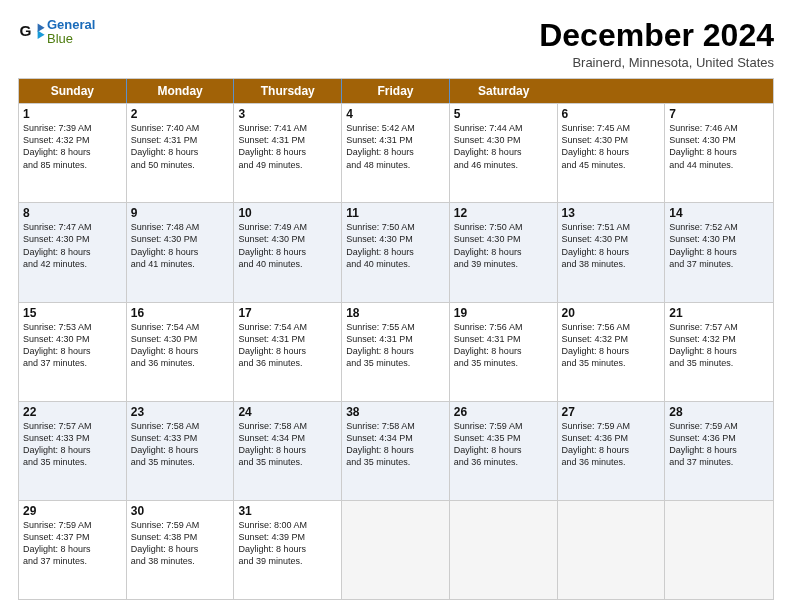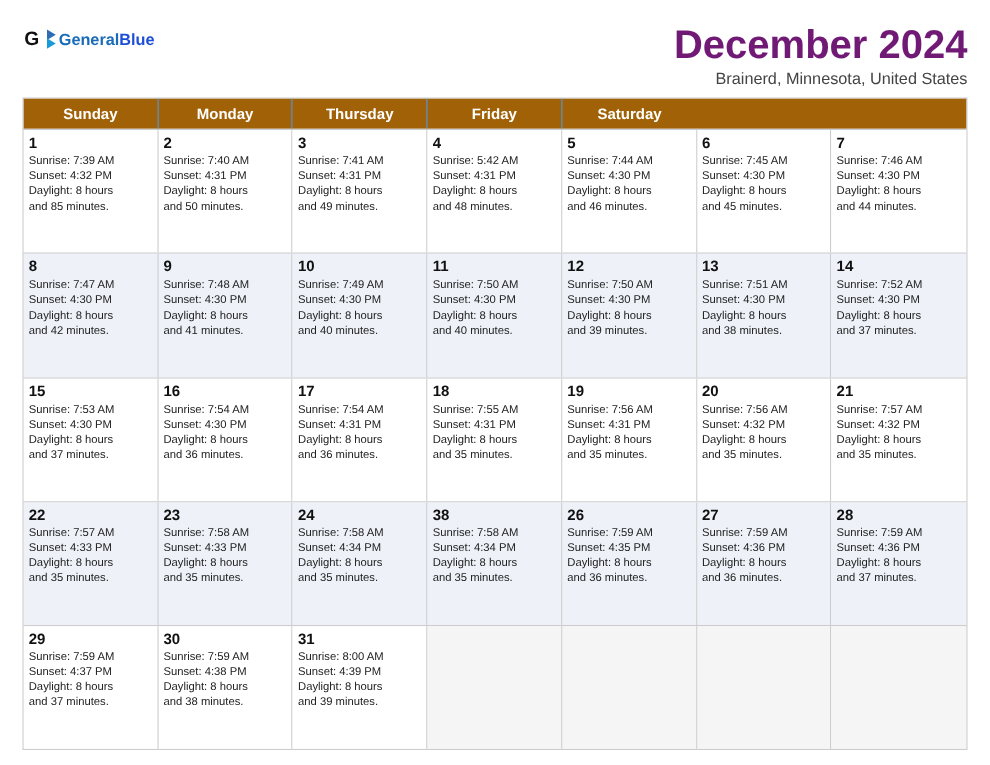--- a/index.html
+++ b/index.html
@@ -22,21 +22,21 @@
       justify-content: space-between;
       align-items: flex-start;
       margin-bottom: 8px;
     }
     .title-block {
       text-align: right;
     }
     .month-title {
       font-size: 32px;
       font-weight: bold;
-      color: #701a75;
+      color: #000000;
       line-height: 1.1;
     }
     .location {
       font-size: 13px;
       color: #444;
       margin-top: 2px;
     }
     .calendar {
       flex: 1;
       display: flex;
@@ -92,33 +92,34 @@
       line-height: 1.35;
       color: #222;
     }
     .logo-wrapper {
       display: flex;
       align-items: center;
       gap: 0;
     }
     .logo-right {
       display: flex;
+      flex-direction: column;
       margin-left: 1px;
       justify-content: flex-end;
     }
     .logo-right .general {
       font-size: 13px;
       font-weight: bold;
       color: #1a6bba;
       line-height: 1.1;
     }
     .logo-right .blue-word {
       font-size: 13px;
-      font-weight: bold;
-      color: #1d4ed8;
+      font-weight: normal;
+      color: #4d7c0f;
       line-height: 1.1;
     }
     .logo-icon-svg {
       width: 28px;
       height: 28px;
     }
   </style>
 </head>
 <body>
 

